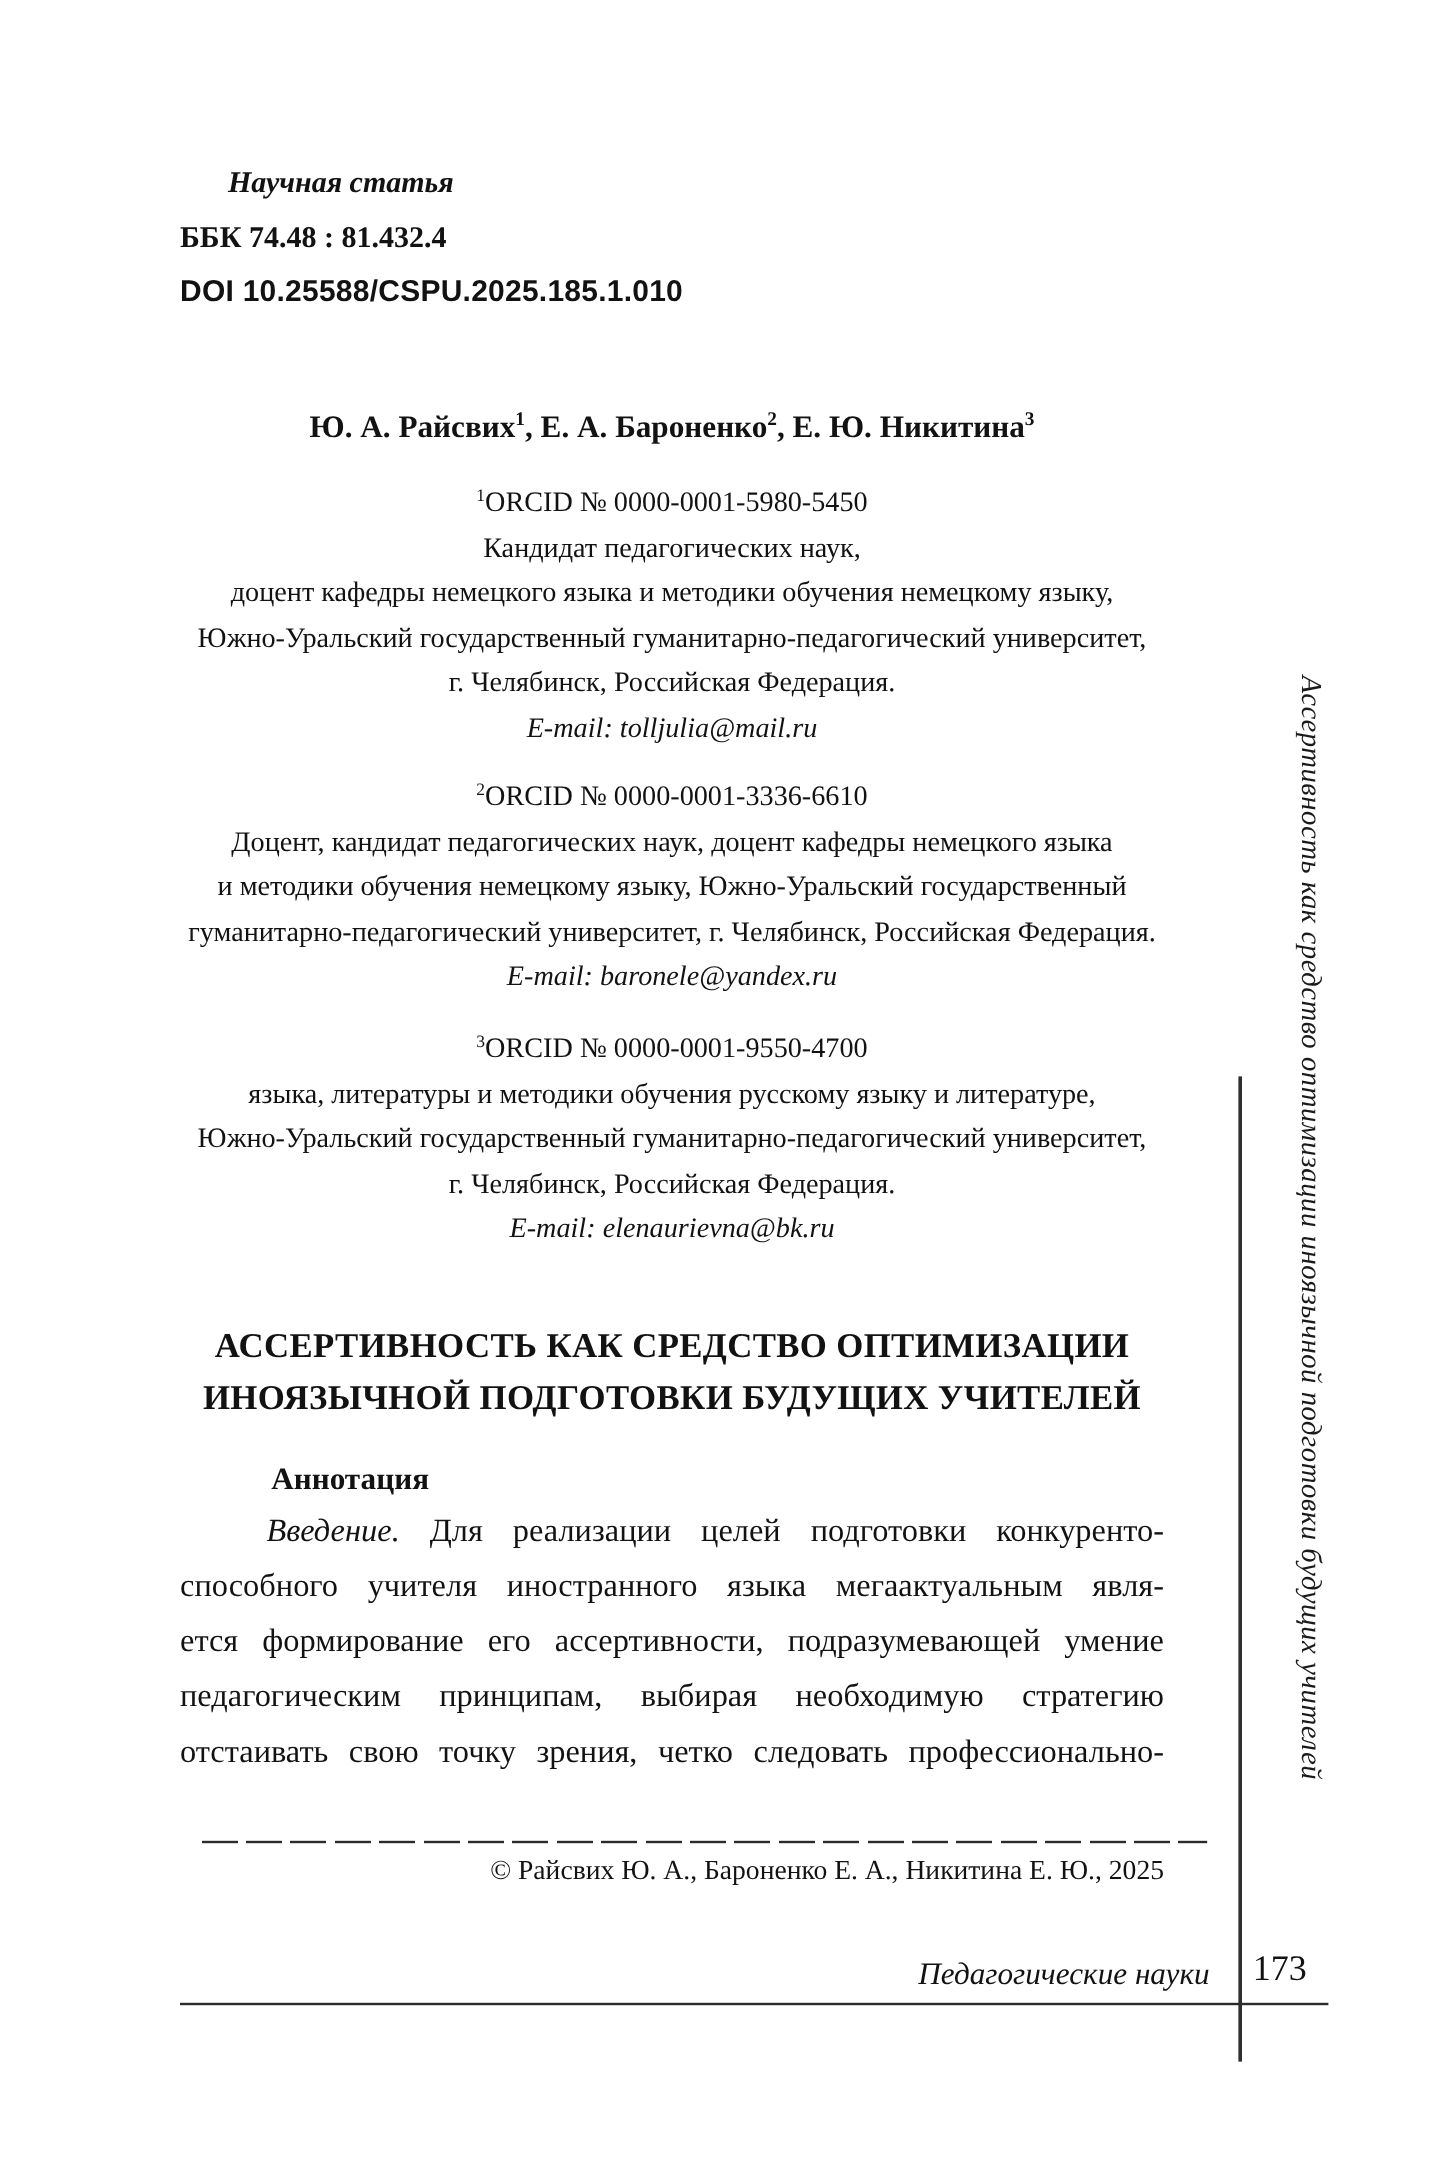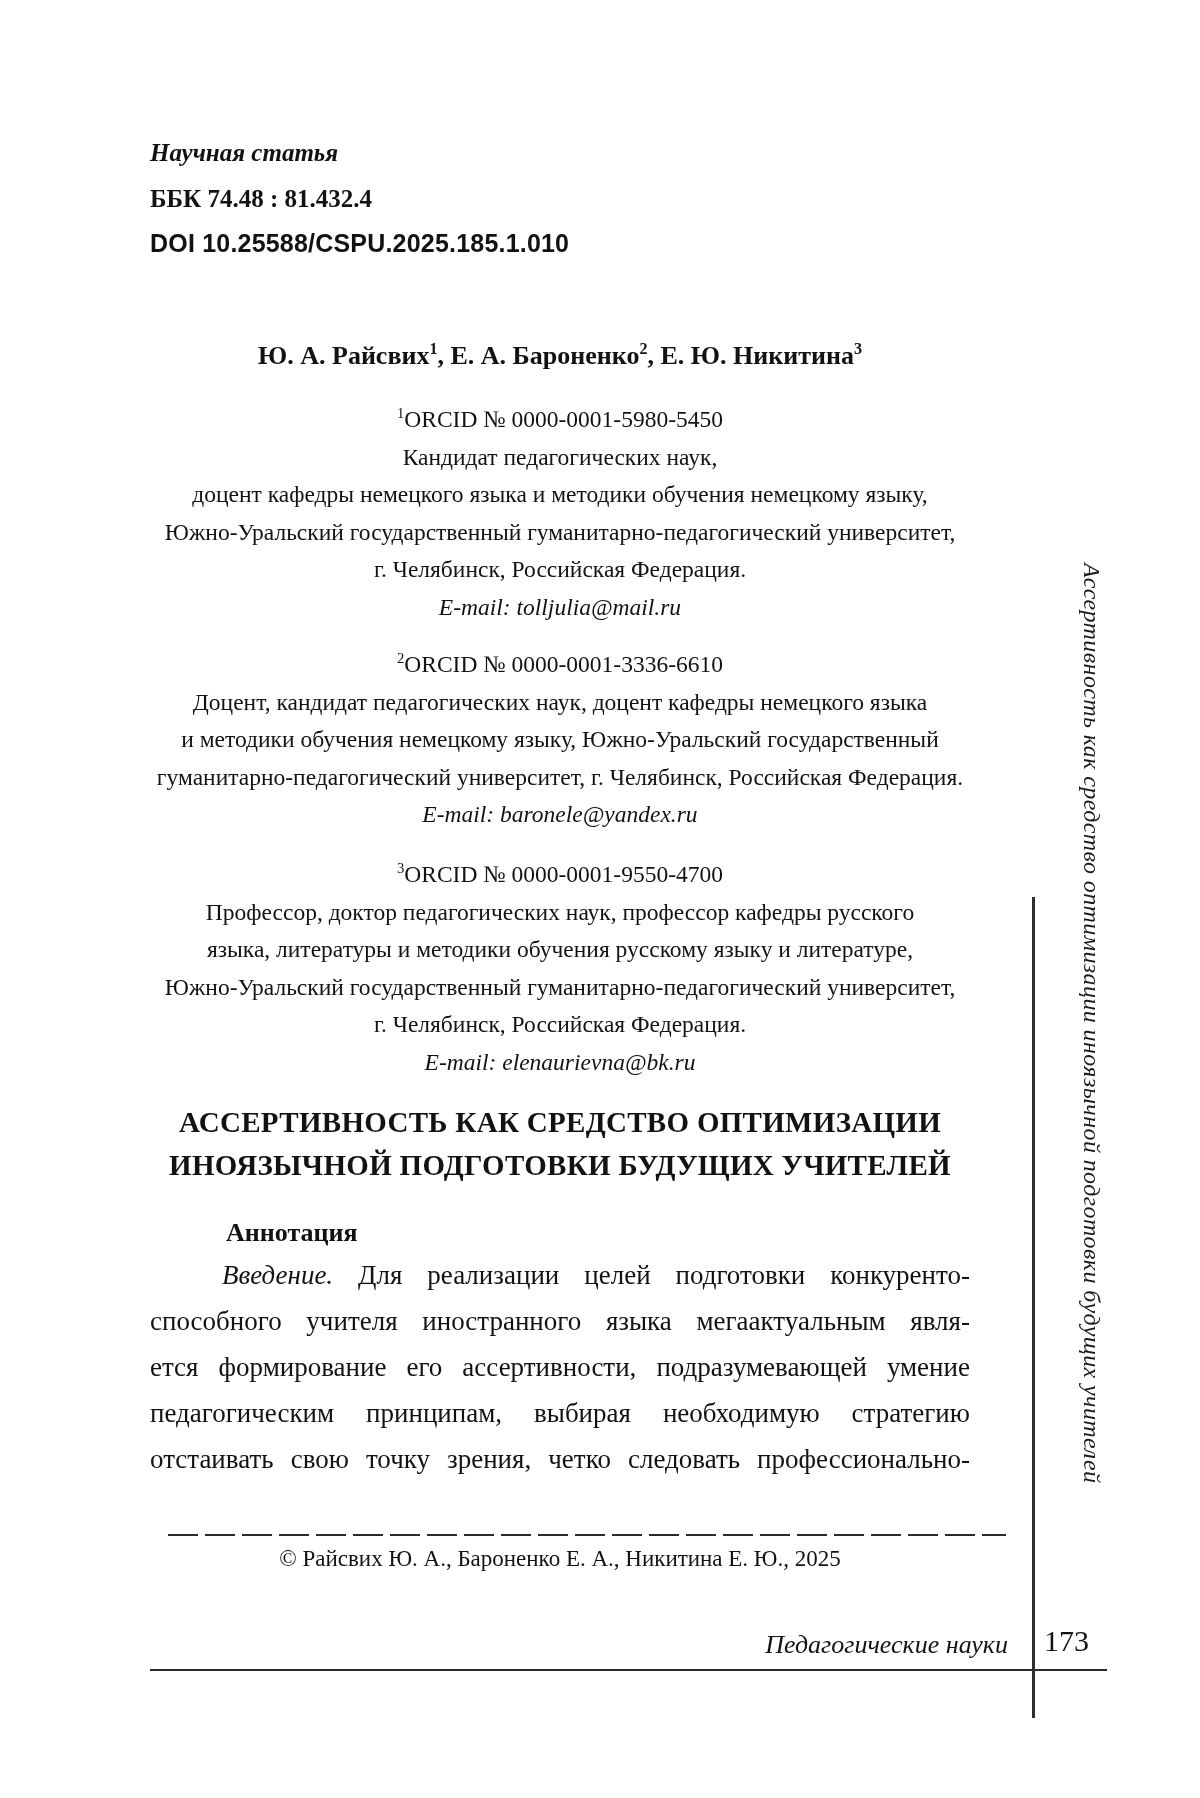--- a/index.html
+++ b/index.html
@@ -9,21 +9,21 @@
     height:1798px;
     background:#ffffff;
     font-family:"Liberation Serif", serif;
     color:#121212;
     overflow:hidden;
   }
   .col{position:absolute;left:150px;width:820px;}
 
   
   .meta{top:130px;font-size:25px;font-weight:bold;line-height:45.5px;text-align:left;}
-  .meta .italic{font-style:italic;}
+  .meta .italic{font-style:italic;margin-left:40px;}
   .meta .sans{font-family:"Liberation Sans", sans-serif;letter-spacing:0.2px;}
 
   
   .authors{top:339px;font-size:26px;font-weight:bold;text-align:center;line-height:34px;}
   sup.s{font-size:62%;vertical-align:super;line-height:0;}
 
   
   .aff{text-align:center;font-size:23.5px;line-height:37.6px;}
   .aff-1{top:401px;}
   .aff-2{top:646px;}
@@ -36,21 +36,21 @@
   
   .abstract-heading{top:1218px;font-size:26px;font-weight:bold;padding-left:76px;}
   .paragraph{top:1252px;font-size:27px;line-height:46px;}
   .p-line{text-align:justify;text-align-last:justify;white-space:normal;}
   .p-line.first{padding-left:72px;}
   .lead-italic{font-style:italic;}
 
   
   .copy-sep{position:absolute;left:168px;top:1534px;width:838px;height:2px;
     background:repeating-linear-gradient(90deg,#2b2b2b 0 30px,transparent 30px 37px);}
-  .copyright{top:1546px;font-size:23px;text-align:center;}
+  .copyright{top:1546px;font-size:23px;text-align:right;}
 
   
   .footer-rule{position:absolute;left:150px;top:1669px;width:957px;height:2px;background:#2b2b2b;}
   .footer-section{position:absolute;left:150px;top:1630px;width:858px;text-align:right;
     font-style:italic;font-size:26px;}
   .page-number{position:absolute;left:1044px;top:1624px;font-size:30px;}
 
   
   .vrule{position:absolute;left:1032px;top:897px;width:3px;height:821px;background:#2e2e2e;}
   .running-title{
@@ -87,21 +87,20 @@
   <div class="col aff aff-2">
     <div><sup class="s">2</sup><span>ORCID № 0000-0001-3336-6610</span></div>
     <div>Доцент, кандидат педагогических наук, доцент кафедры немецкого языка</div>
     <div>и методики обучения немецкому языку, Южно-Уральский государственный</div>
     <div>гуманитарно-педагогический университет, г. Челябинск, Российская Федерация.</div>
     <div class="email">E-mail: baronele@yandex.ru</div>
   </div>
 
   <div class="col aff aff-3">
     <div><sup class="s">3</sup><span>ORCID № 0000-0001-9550-4700</span></div>
-    <div>Профессор, доктор педагогических наук, профессор кафедры русского</div>
     <div>языка, литературы и методики обучения русскому языку и литературе,</div>
     <div>Южно-Уральский государственный гуманитарно-педагогический университет,</div>
     <div>г. Челябинск, Российская Федерация.</div>
     <div class="email">E-mail: elenaurievna@bk.ru</div>
   </div>
 
   <div class="col abstract-heading">Аннотация</div>
 
   <div class="col title">
     <div>АССЕРТИВНОСТЬ КАК СРЕДСТВО ОПТИМИЗАЦИИ</div>

